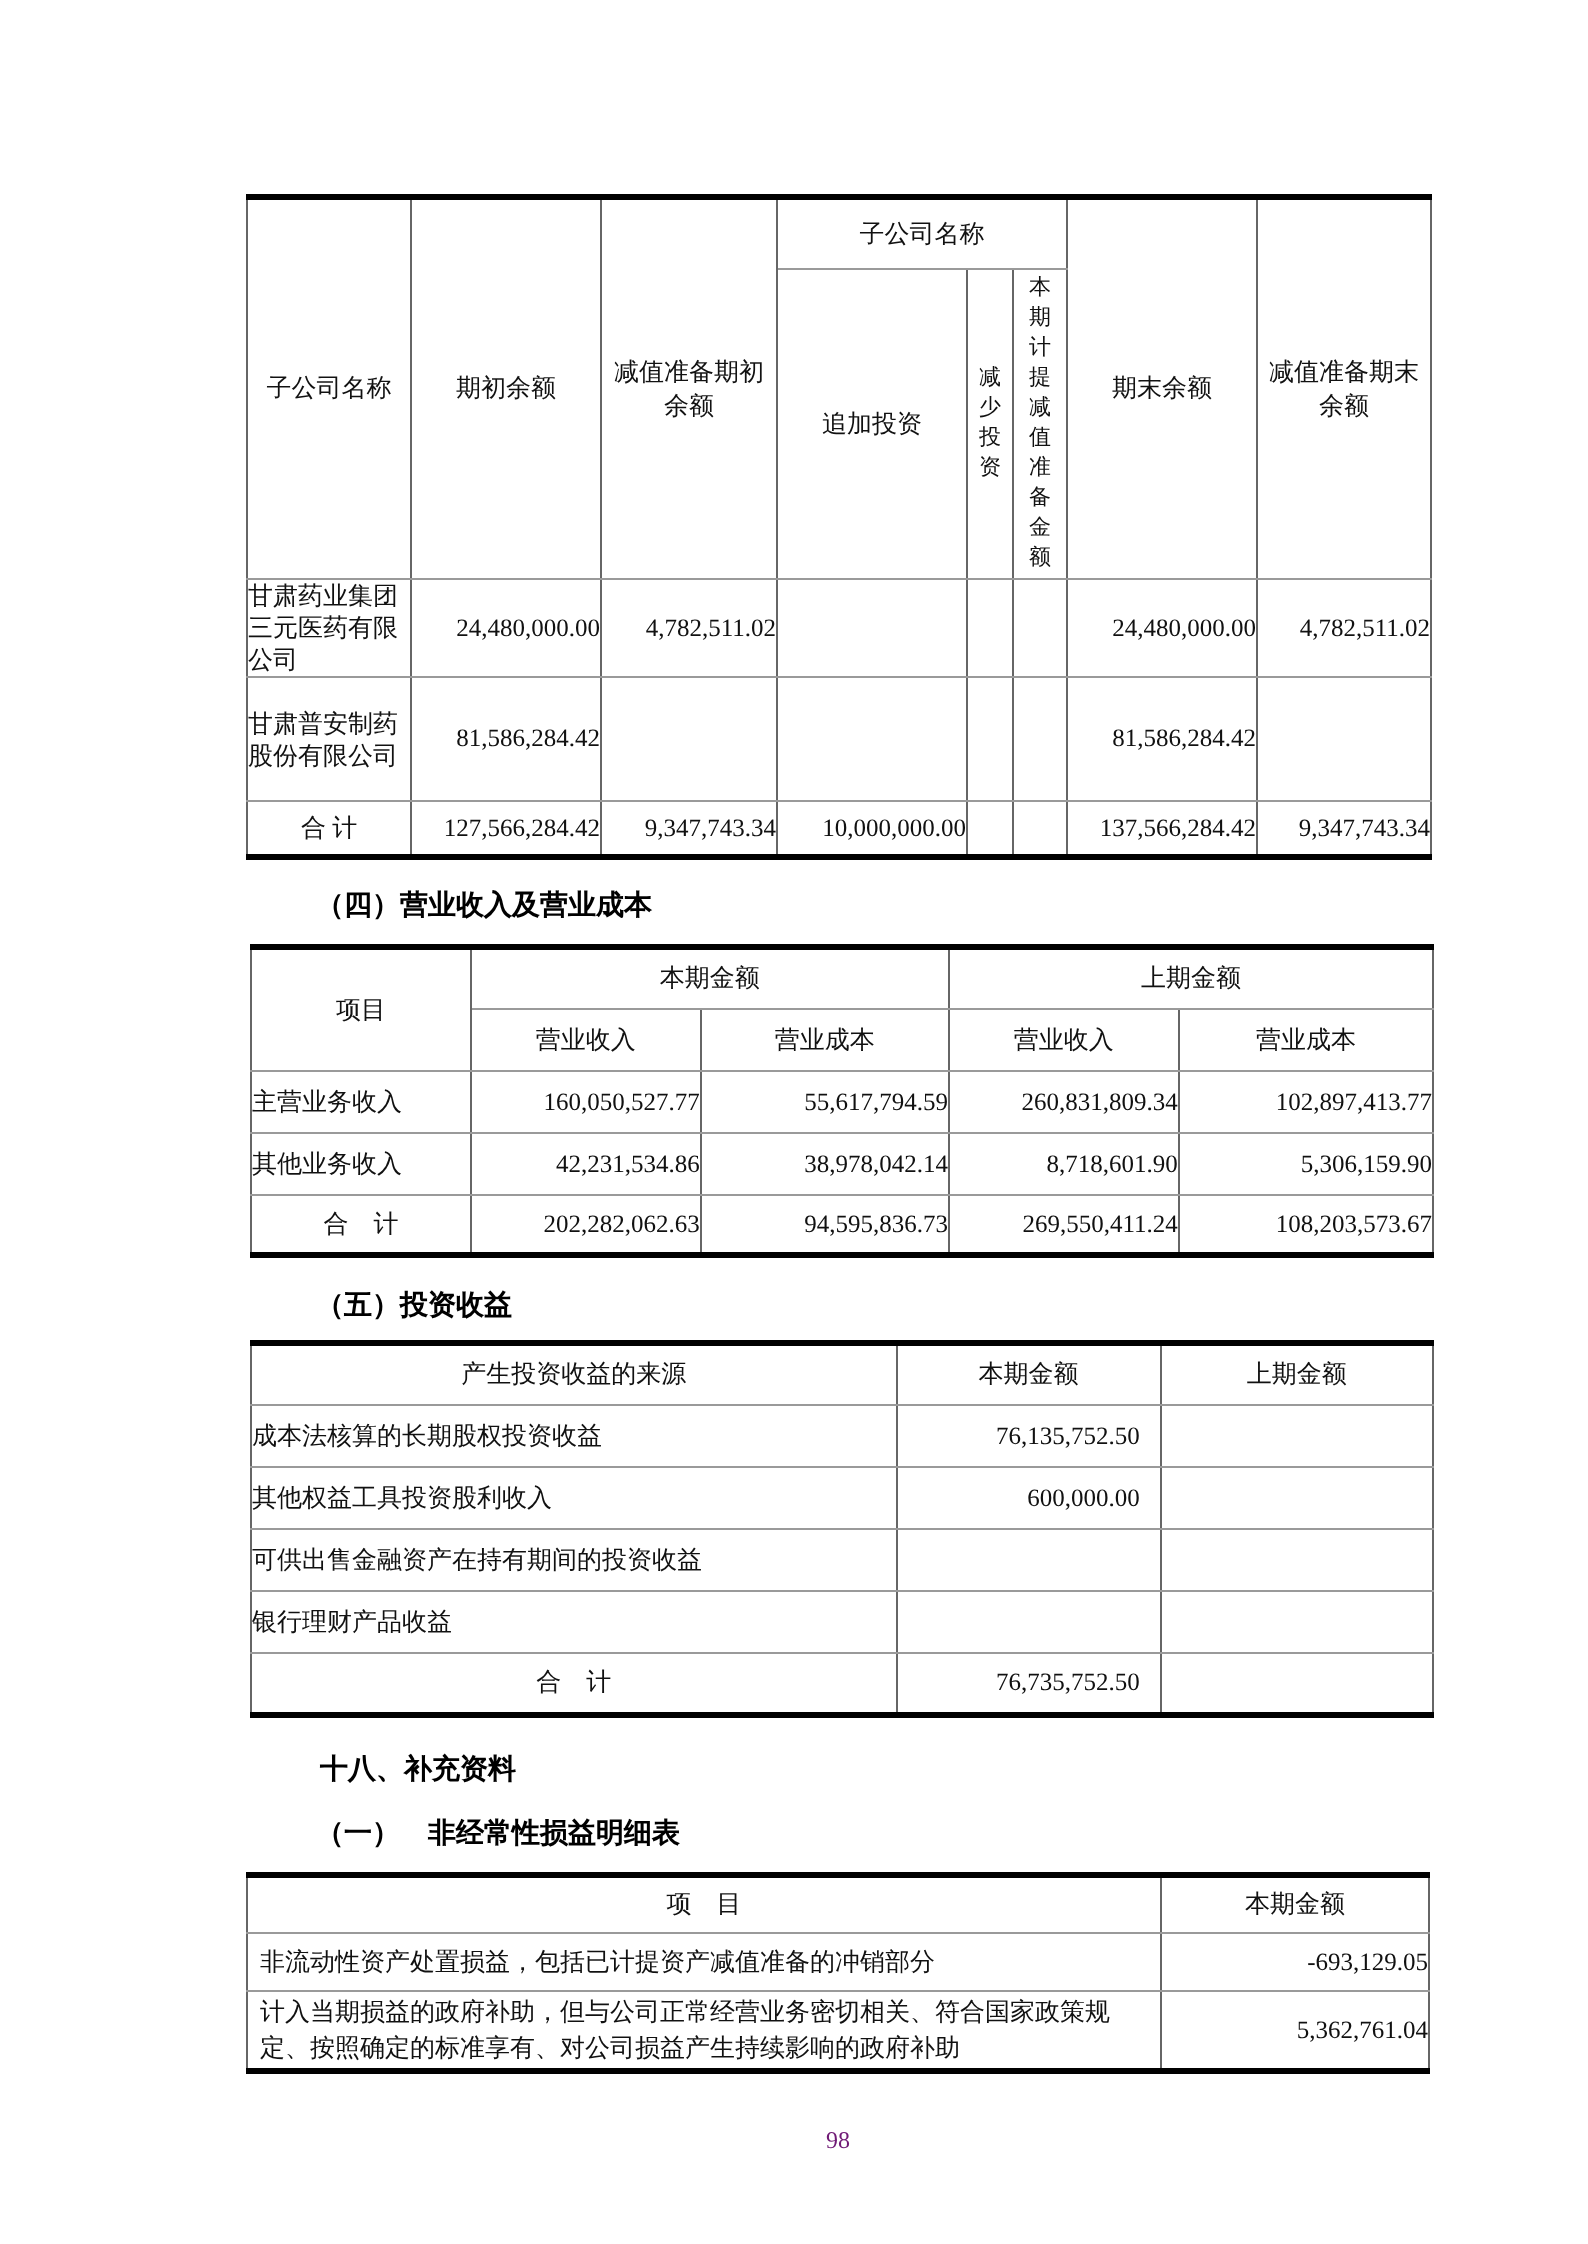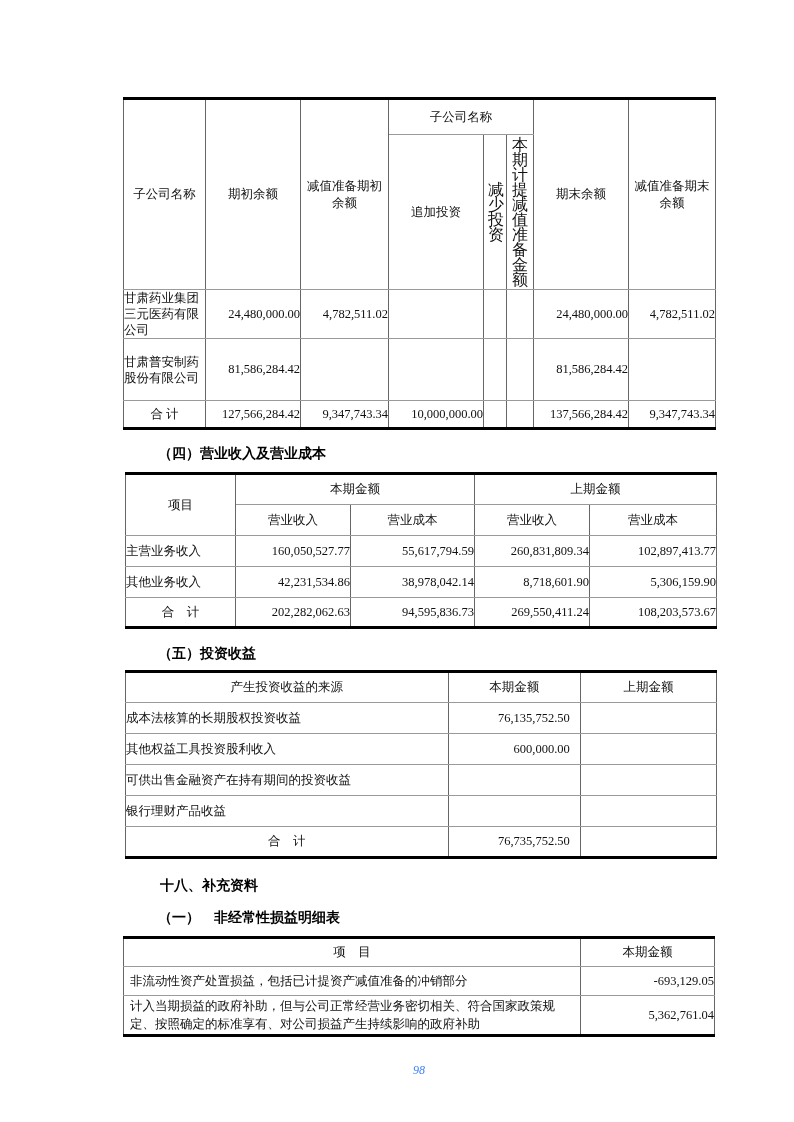--- a/index.html
+++ b/index.html
@@ -29,21 +29,21 @@
   
   .t1{margin-top:97px;}
   .t1 tr.ha{height:36px;}
   .t1 tr.hb{height:154px;}
   .t1 tr.r1{height:49px;}
   .t1 tr.r2{height:62px;}
   .t1 tr.r3{height:28px;}
   .t1 th{text-align:center;line-height:17px;}
   .t1 th.wrapinit{padding:0 5px;word-break:break-all;}
   .t1 th.wrapend{padding:0 2px;word-break:break-all;line-height:17px;margin-top:38px;}
-  .t1 th.vert{word-break:break-all;line-height:15px;font-size:16px;padding:2px 4px;}
+  .t1 th.vert{word-break:break-all;line-height:15px;font-size:11px;padding:2px 4px;}
 
   
   .t2{margin-top:8px;width:586px;margin-left:2px;}
   .t2 tr{height:31px;}
   .t2 tr.last{height:30px;}
   .t2 th{text-align:center;}
 
   
   .t3{margin-top:6px;width:586px;margin-left:2px;}
   .t3 tr{height:31px;}
@@ -60,21 +60,21 @@
 
   .sec-heading{
     font-weight:bold;font-size:14px;line-height:20px;color:#000;
   }
   .h4{margin:14px 0 7px 35px;}
   .h5{margin:15px 0 6px 35px;}
   .h18{margin:17px 0 0 37px;}
   .h18-1{margin:12px 0 0 35px;}
 
   .page-number{
-    margin-top:26px;text-align:center;width:592px;font-size:12px;color:#3b82f6;font-style:italic;
+    margin-top:26px;text-align:center;width:592px;font-size:12px;color:#701a75;
   }
 </style>
 </head>
 <body>
 
 <div class="content">
 
   <table class="tbl t1">
     <colgroup>
       <col style="width:82px">

